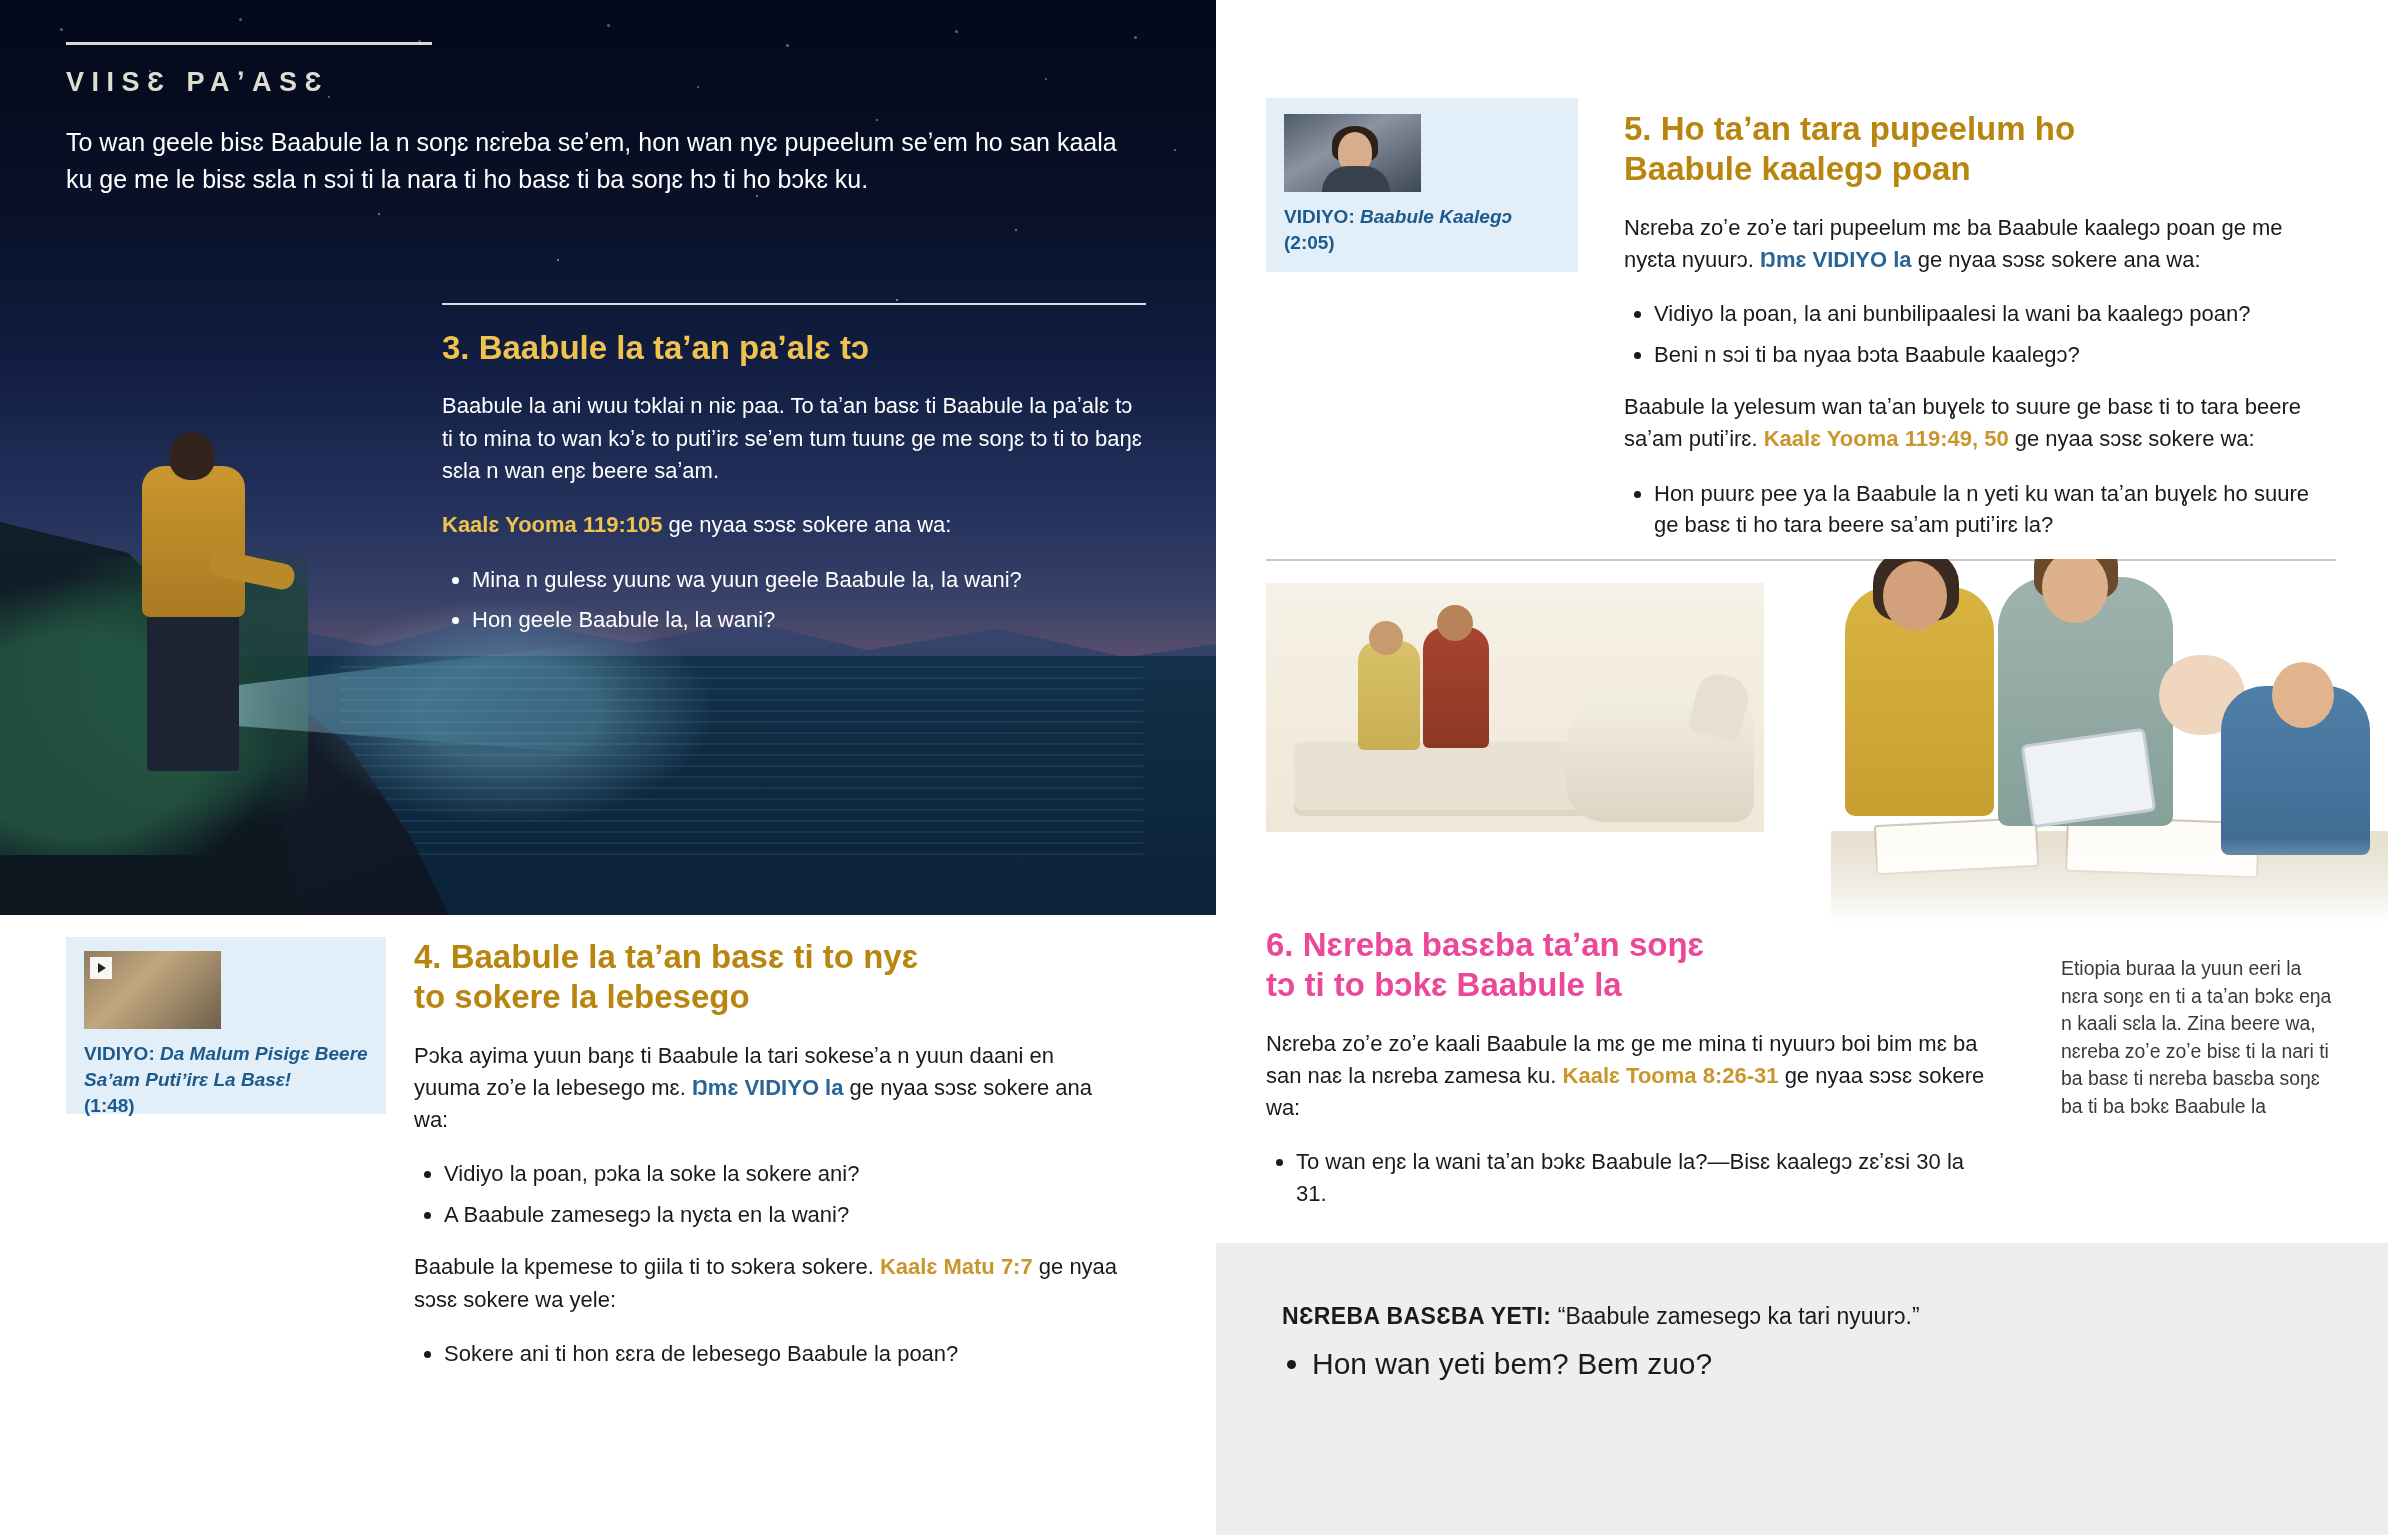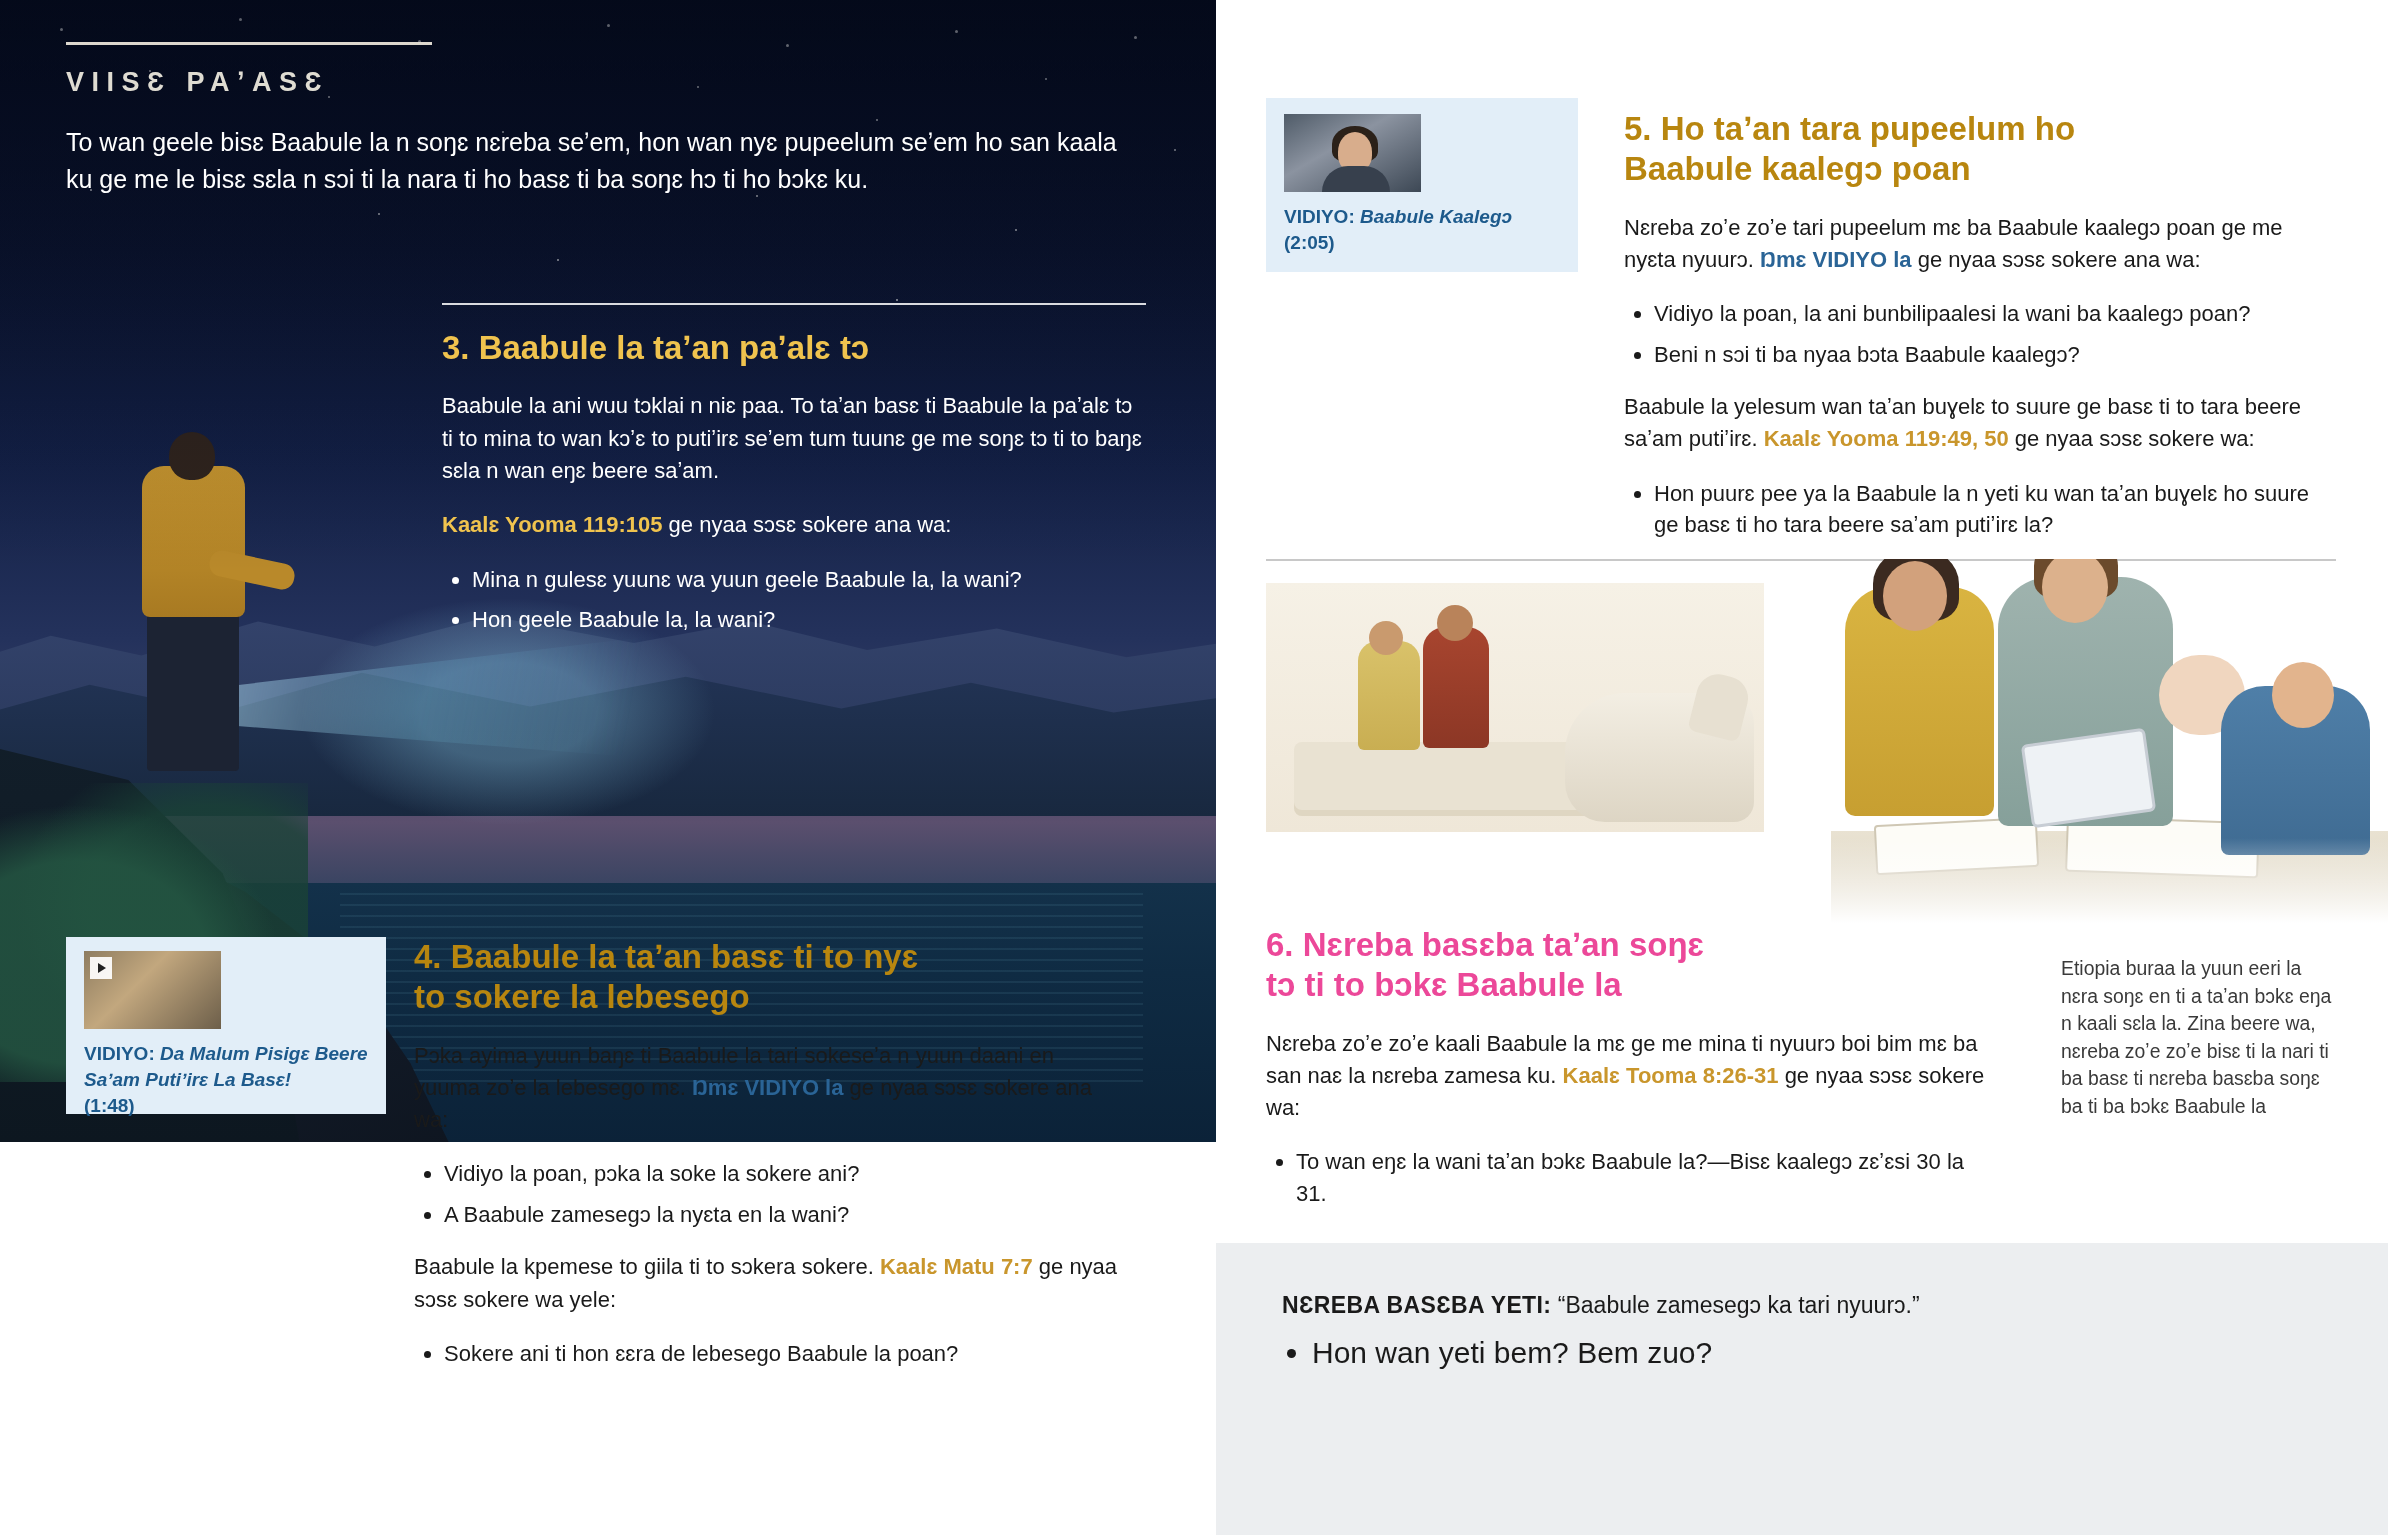--- a/index.html
+++ b/index.html
@@ -24,21 +24,21 @@
   
   .col-left {
     position: relative;
     width: 1216px;
     height: 1535px;
     flex: none;
   }
   .hero {
     position: relative;
     width: 1216px;
-    height: 1142px;
+    height: 915px;
     overflow: hidden;
     background: linear-gradient(#050b1f 0%, #0b1430 22%, #132046 40%, #24325c 56%, #3a4268 66%, #5b4f6e 72%, #2a3f5c 80%, #16304a 100%);
     text-decoration: underline;
   }
   .stars { position: absolute; inset: 0; }
   .star {
     position: absolute;
     background: #ffffff;
     border-radius: 50%;
     opacity: .75;
@@ -497,21 +497,21 @@
     left: 0; bottom: 0;
     width: 1172px;
     height: 292px;
     background: #eceef0;
     box-sizing: border-box;
     padding: 46px 60px 0 66px;
   }
   .footer-head {
     font-size: 23px;
     line-height: 1.4;
-    margin: 0 0 8px 0;
+    margin: 11px 0 8px 0;
   }
   .footer-head b { font-weight: 700; letter-spacing: 0.4px; }
   .footer-list { margin: 10px 0 0 0; padding-left: 30px; }
   .footer-list li { font-size: 30px; line-height: 1.45; }
   .page-edge {
     position: absolute;
     left: 1216px; top: 0;
     width: 2px; height: 1535px;
     background: #ffffff;
   }

